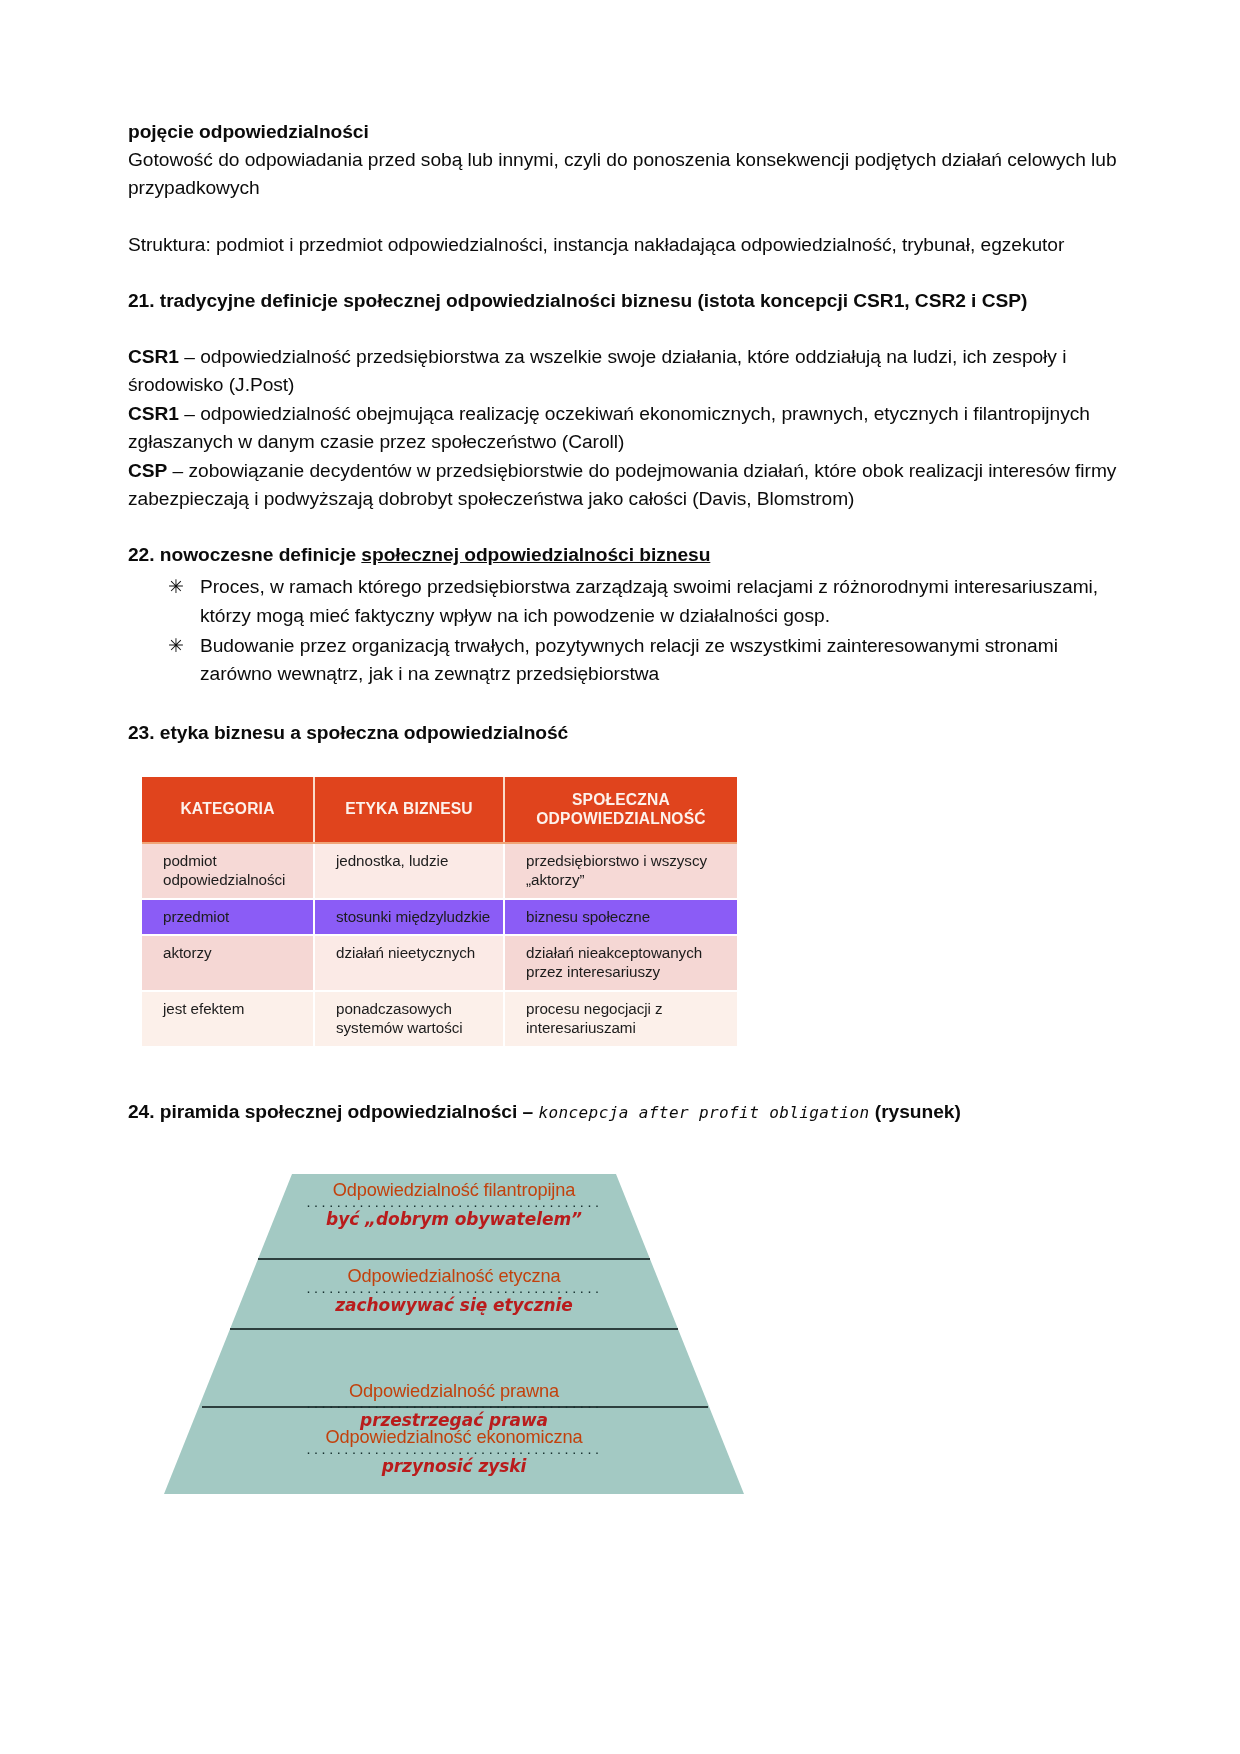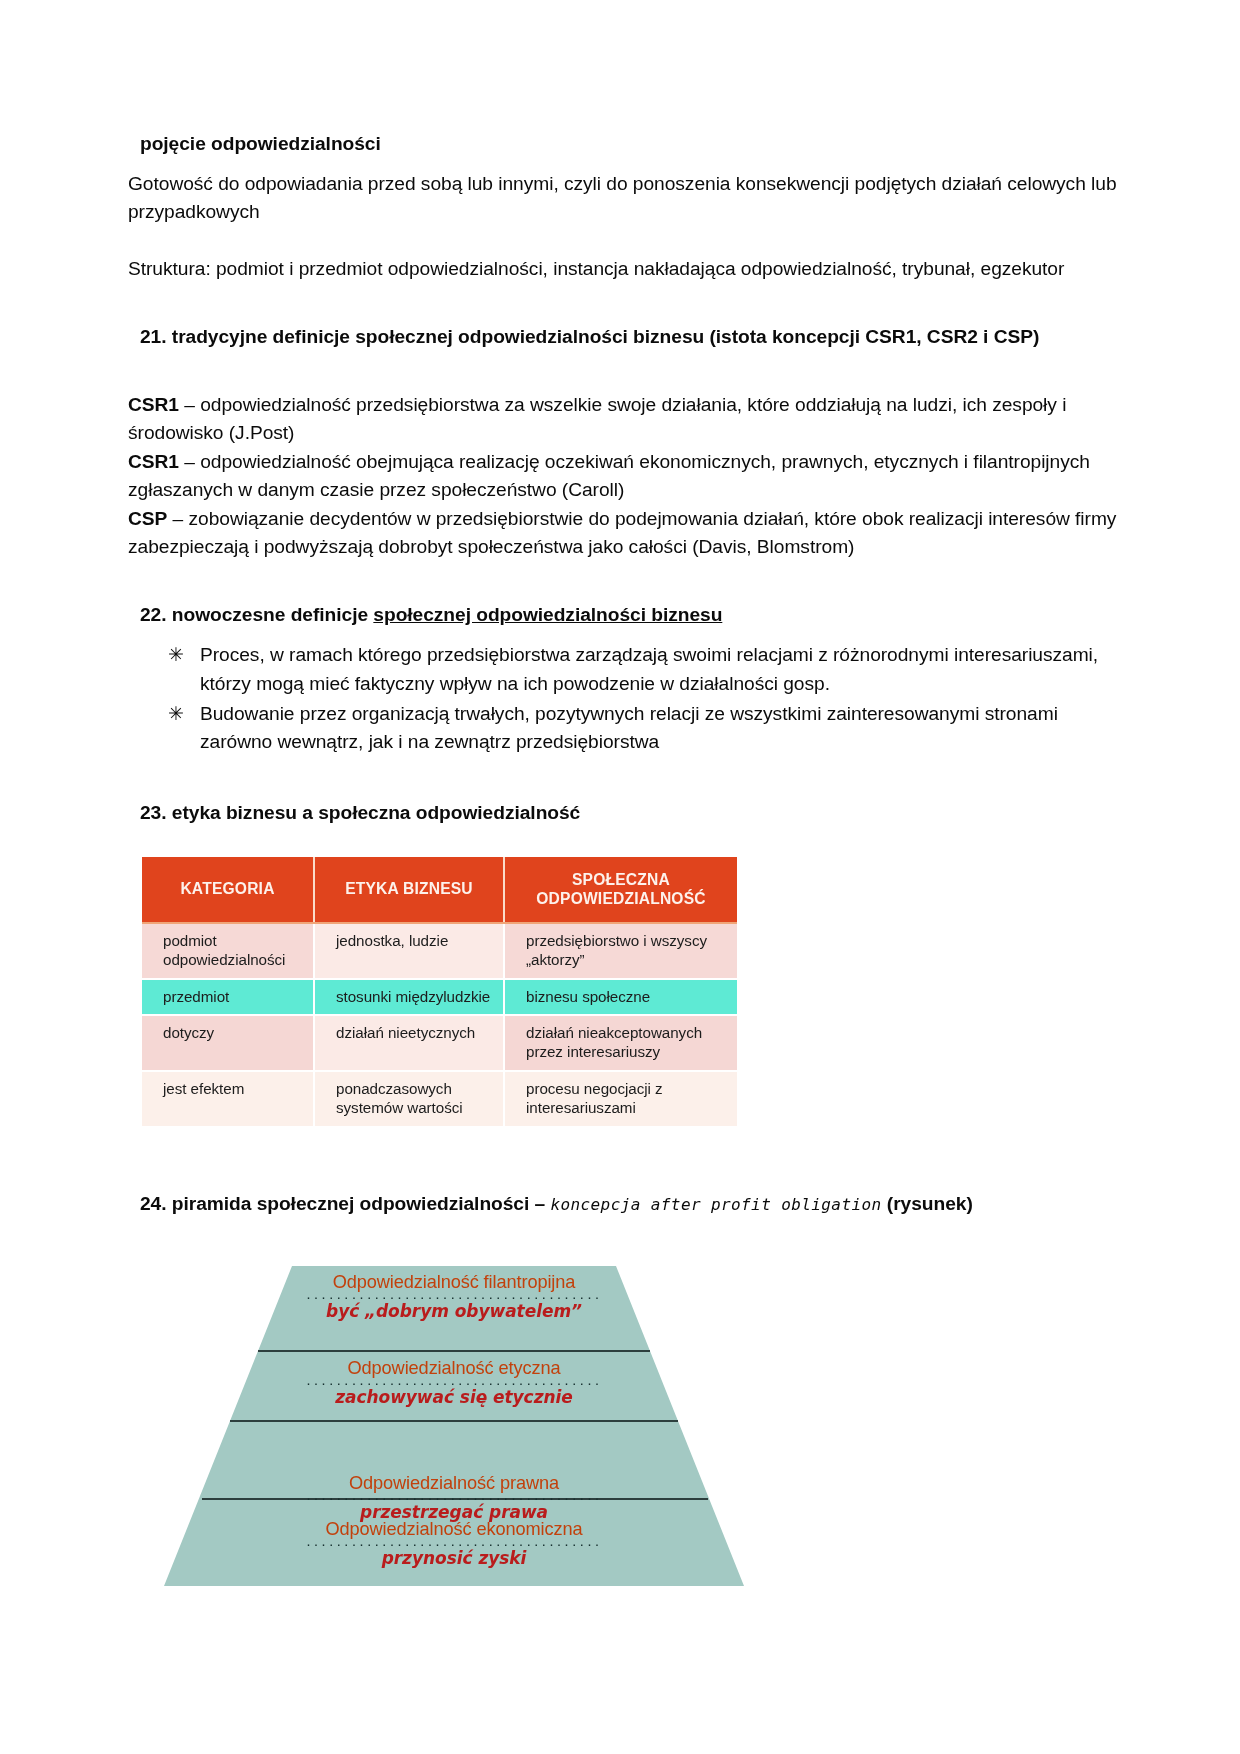--- a/index.html
+++ b/index.html
@@ -33,21 +33,21 @@
   p.para {
     margin: 0 0 0 0;
   }
   .spacer-lg { height: 28px; }
   .spacer-md { height: 22px; }
   .bold { font-weight: bold; }
   .u { text-decoration: underline; }
 
   .heading {
     font-weight: bold;
-    margin: 12px;
+    margin: 0;
     font-size: 19.2px;
     line-height: 1.45;
   }
 
   
   ul.bullets {
     list-style: none;
     margin: 4px 0 0 0;
     padding: 0;
   }
@@ -103,21 +103,21 @@
 
   table.csr-table tbody td {
     padding: 7px 9px 8px 21px;
     vertical-align: top;
     line-height: 1.28;
     border-right: 2px solid #ffffff;
     border-bottom: 2px solid #ffffff;
   }
   table.csr-table tbody td:last-child { border-right: none; }
   table.csr-table tbody tr.shade-a td { background: #f6d9d6; }
-  table.csr-table tbody tr.shade-b td { background: #5eead4; }
+  table.csr-table tbody tr.shade-b td { background: #8b5cf6; }
   table.csr-table tbody tr.shade-c td { background: #f5d7d4; }
   table.csr-table tbody tr.shade-d td { background: #fcf0ea; }
   table.csr-table tbody tr.shade-a td.pale,
   table.csr-table tbody tr.shade-c td.pale { background: #fbeae6; }
 
   
   .pyramid-wrap {
     margin: 48px 0 0 0;
     position: relative;
     width: 100%;
@@ -239,21 +239,21 @@
             <td>podmiot odpowiedzialności</td>
             <td class="pale">jednostka, ludzie</td>
             <td>przedsiębiorstwo i wszyscy „aktorzy”</td>
           </tr>
           <tr class="shade-b">
             <td>przedmiot</td>
             <td>stosunki międzyludzkie</td>
             <td>biznesu społeczne</td>
           </tr>
           <tr class="shade-c">
-            <td>dotyczy</td>
+            <td>aktorzy</td>
             <td class="pale">działań nieetycznych</td>
             <td>działań nieakceptowanych przez interesariuszy</td>
           </tr>
           <tr class="shade-d">
             <td>jest efektem</td>
             <td>ponadczasowych systemów wartości</td>
             <td>procesu negocjacji z interesariuszami</td>
           </tr>
         </tbody>
       </table>

